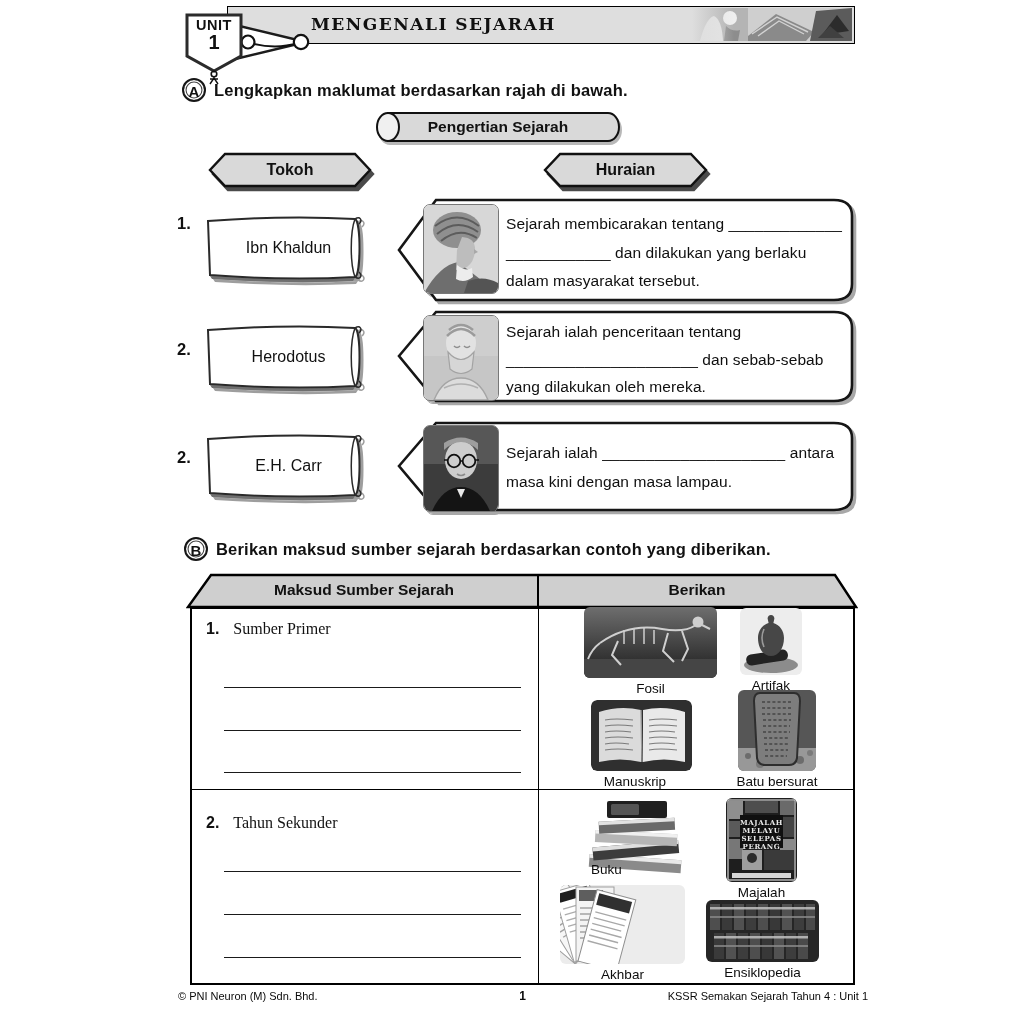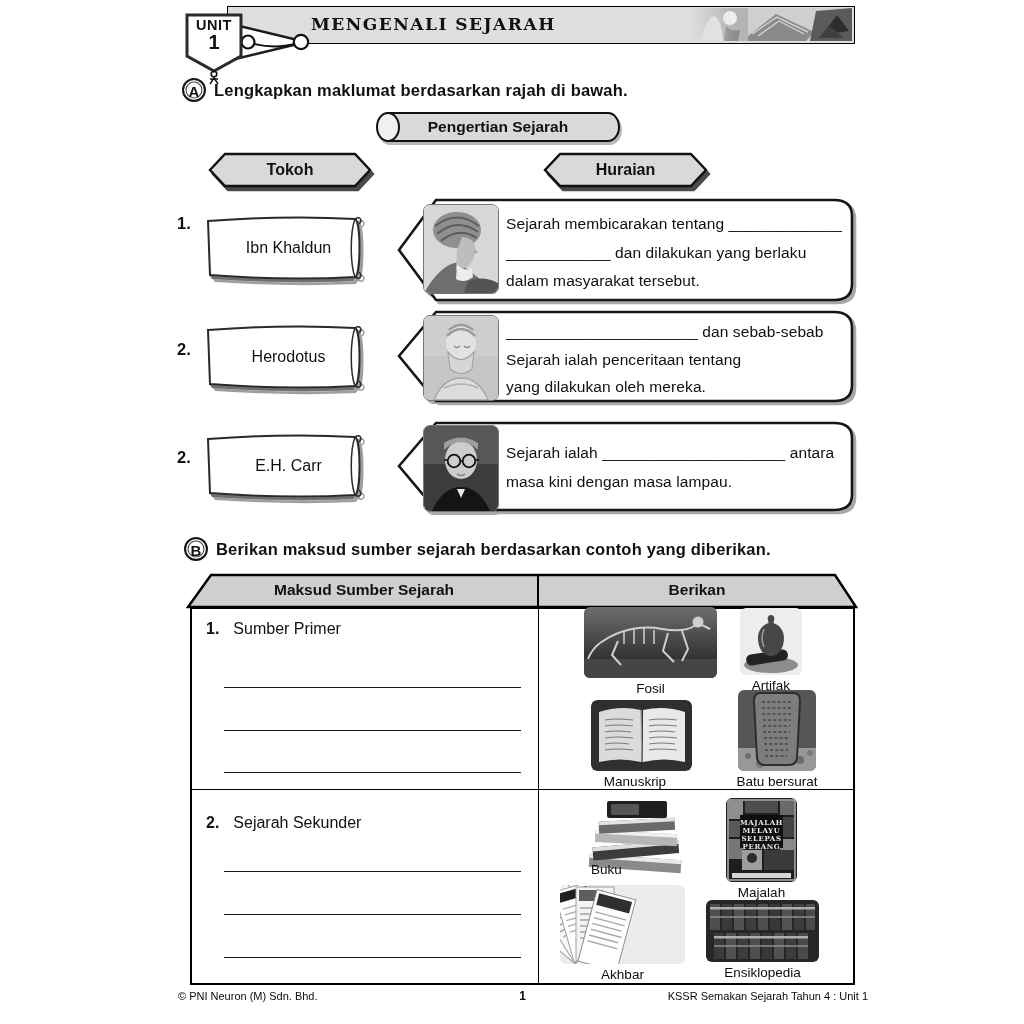--- a/index.html
+++ b/index.html
@@ -35,21 +35,21 @@
   .bubble{filter:drop-shadow(3px 3px 0 #a8a8a8);}
   .portrait{border-radius:7px;overflow:hidden;border:1px solid #777;}
   .btext{font-size:15.5px;letter-spacing:.1px;color:#0f0f0f;}
   .btext div{white-space:nowrap;}
 
   
   .tbody-box{border:2px solid #000;box-sizing:border-box;background:#fff;}
   .vdiv{border-left:1.6px solid #000;}
   .hdiv{border-top:1.6px solid #000;}
   .cell-label{font-size:16px;}
-  .cell-label .t{margin-left:14px;}
+  .cell-label .t{margin-left:14px;font-family:Liberation Serif, serif;}
   .wline{border-top:1.5px solid #1a1a1a;height:0;}
   .fig{position:absolute;}
   .fig .img{border-radius:6px;overflow:hidden;display:block;margin:0 auto;}
   .caption{font-size:13.5px;text-align:center;margin-top:3px;white-space:nowrap;color:#0c0c0c;}
   .thead-label{font-weight:bold;font-size:15.5px;}
 
   .mag-text{position:absolute;left:0;top:21px;width:100%;text-align:center;
           font-size:7px;line-height:8px;font-weight:bold;letter-spacing:.6px;
           color:#e9e9e9;font-family:"DejaVu Serif",serif;}
 
@@ -173,22 +173,22 @@
         <rect width="74" height="40" fill="#cecece"></rect>
         <ellipse cx="37" cy="27" rx="15" ry="17" fill="#e2e2e2"></ellipse>
         <path d="M23 20 Q 37 6 51 20 M25 14 Q 37 4 49 14" stroke="#9b9b9b" stroke-width="2.5" fill="none"></path>
         <path d="M24 36 q 13 15 26 0 l -2 17 q -11 9 -22 0 Z" fill="#d6d6d6" stroke="#a3a3a3" stroke-width="1.2"></path>
         <path d="M30 30 q 3 3 6 0 M40 30 q 3 3 6 0" stroke="#8d8d8d" stroke-width="1.6" fill="none"></path>
         <path d="M10 84 q 9 -22 27 -22 q 18 0 27 22 Z" fill="#dcdcdc" stroke="#a5a5a5" stroke-width="1.4"></path>
         <path d="M20 72 q 17 -8 34 0" stroke="#b0b0b0" stroke-width="1.4" fill="none"></path>
       </svg>
     </div>
     <div class="abs btext" style="left:110px;top:10px;line-height:27.5px;">
+      <div>Sejarah ialah penceritaan tentang</div>
       <div>______________________ dan sebab-sebab</div>
-      <div>Sejarah ialah penceritaan tentang</div>
       <div>yang dilakukan oleh mereka.</div>
     </div>
   </div>
 
   <div class="abs row-num" style="left:177px;top:448px;">2.</div>
   <div class="abs scroll-wrap" style="left:203px;top:430px;">
     <svg class="svg-inset" viewBox="0 0 171 72" preserveAspectRatio="none">
       <path d="M7 64 Q 85 70 152 66 L 150 69 Q 85 72 9 67 Z" fill="#6f6f6f"></path>
       <path d="M5 9 Q 85 3 152 7 C 158 9 158 63 152 65 Q 85 69 7 63 Z" fill="#fff" stroke="#2a2a2a" stroke-width="2"></path>
       <path d="M152 7 C 147 20 147 52 152 65" fill="none" stroke="#2a2a2a" stroke-width="1.5"></path>
@@ -235,21 +235,21 @@
   <div class="abs hdiv" style="left:192px;top:789px;width:661px;"></div>
 
   <div class="abs cell-label" style="left:206px;top:620px;">
     <span class="bold">1.</span><span class="t">Sumber Primer</span>
   </div>
   <div class="abs wline" style="left:224px;top:687px;width:297px;"></div>
   <div class="abs wline" style="left:224px;top:730px;width:297px;"></div>
   <div class="abs wline" style="left:224px;top:772px;width:297px;"></div>
 
   <div class="abs cell-label" style="left:206px;top:814px;">
-    <span class="bold">2.</span><span class="t">Sejarah Sekunder</span>
+    <span class="bold">2.</span><span class="t">Tahun Sekunder</span>
   </div>
   <div class="abs wline" style="left:224px;top:871px;width:297px;"></div>
   <div class="abs wline" style="left:224px;top:914px;width:297px;"></div>
   <div class="abs wline" style="left:224px;top:957px;width:297px;"></div>
 
   <div class="fig" style="left:584px;top:607px;width:133px;">
     <svg class="img" width="133" height="71" viewBox="0 0 133 71">
       <linearGradient id="fg" x1="0" y1="0" x2="0" y2="1">
         <stop offset="0" stop-color="#6e6e6e"></stop>
           <stop offset="1" stop-color="#1c1c1c"></stop>

